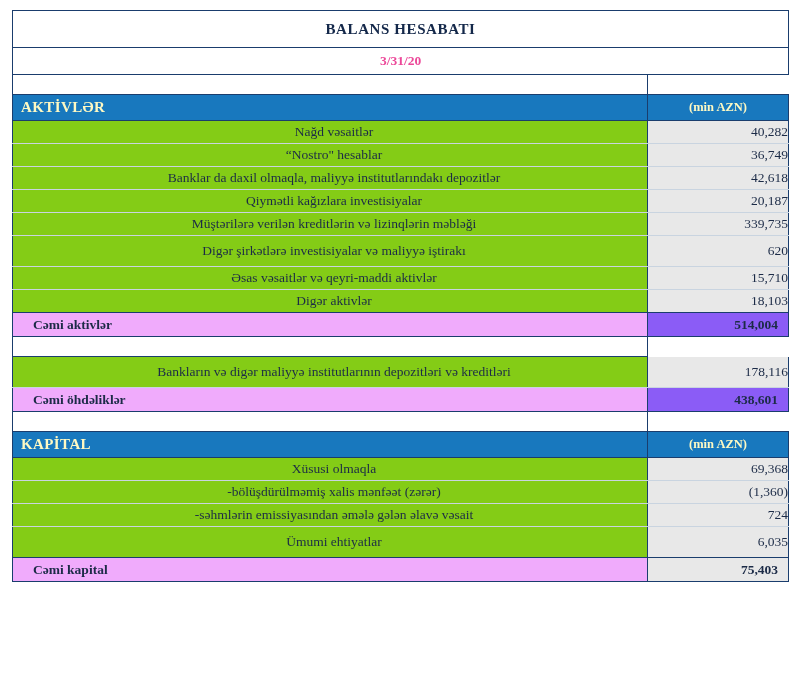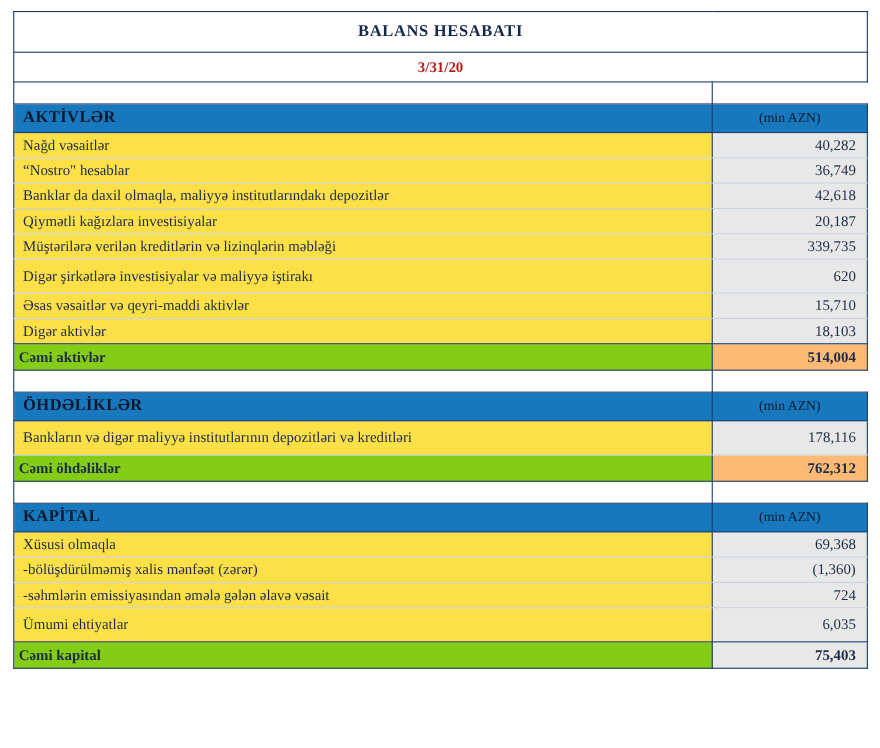--- a/index.html
+++ b/index.html
@@ -43,95 +43,95 @@
     letter-spacing: 0.6px;
     color: #14284a;
   }
   tr.date-row td {
     height: 26px;
     border: 1px solid #1a3d6d;
     border-top: none;
     text-align: center;
     font-weight: bold;
     font-size: 13.5px;
-    color: #b91c1c;
+    color: #ec4899;
   }
 
   
   tr.spacer-row td {
     height: 19px;
     border: 1px solid #1a3d6d;
     background: #ffffff;
   }
   tr.spacer-row td.blank-right {
     border: none;
     background: #ffffff;
   }
 
   
   tr.section-row td {
     height: 25px;
     background: #1f78b4;
     background: #1878be;
-    color: #0f172a;
+    color: #fef9c3;
     font-weight: bold;
     border: 1px solid #1a3d6d;
   }
   tr.section-row td.sec-label {
     padding-left: 8px;
     font-size: 15px;
     letter-spacing: 0.4px;
     text-transform: none;
   }
   tr.section-row td.sec-unit {
     text-align: center;
     font-size: 12.5px;
-    font-weight: normal;
+    font-weight: bold;
   }
 
   
   tr.data-row td.lbl {
     height: 22px;
     padding-left: 8px;
     border-left: 1px solid #1a3d6d;
     border-right: 1px solid #1a3d6d;
     border-bottom: 1px solid #c9d4e0;
-    background: #fde047;
-    font-size: 13.5px;
+    background: #84cc16;
+    font-size: 13.5px;
+    text-align: center;
   }
   tr.data-row td.val {
     height: 22px;
-    padding-right: 10px;
     text-align: right;
     border-left: 1px solid #1a3d6d;
     border-right: 1px solid #1a3d6d;
     border-bottom: 1px solid #c9d4e0;
     background: #e8e8e8;
     font-size: 13.5px;
   }
   tr.data-row.tall td.lbl, tr.data-row.tall td.val {
     height: 30px;
   }
   tr.data-row.last td.lbl, tr.data-row.last td.val {
     border-bottom: 1px solid #1a3d6d;
   }
   tr.total-row td.lbl {
     height: 23px;
-    padding-left: 4px;
-    font-weight: bold;
-    background: #84cc16;
+    padding-left: 20px;
+    font-weight: bold;
+    background: #f0abfc;
     border: 1px solid #1a3d6d;
     font-size: 13.5px;
   }
   tr.total-row td.val {
     height: 23px;
     padding-right: 10px;
     text-align: right;
     font-weight: bold;
-    background: #fdba74;
+    background: #8b5cf6;
     border: 1px solid #1a3d6d;
     font-size: 13.5px;
   }
   tr.total-row.shaded td.val {
     background: #e8e8e8;
   }
 </style>
 </head>
 <body>
 
@@ -193,31 +193,27 @@
       <tr class="total-row">
         <td class="lbl">Cəmi aktivlər</td>
         <td class="val">514,004</td>
       </tr>
 
       <tr class="spacer-row">
         <td></td>
         <td class="blank-right"></td>
       </tr>
 
-      <tr class="section-row">
-        <td class="sec-label">ÖHDƏLİKLƏR</td>
-        <td class="sec-unit">(min AZN)</td>
-      </tr>
       <tr class="data-row tall">
         <td class="lbl">Bankların və digər maliyyə institutlarının depozitləri və kreditləri</td>
         <td class="val">178,116</td>
       </tr>
       <tr class="total-row">
         <td class="lbl">Cəmi öhdəliklər</td>
-        <td class="val">762,312</td>
+        <td class="val">438,601</td>
       </tr>
 
       <tr class="spacer-row">
         <td></td>
         <td class="blank-right"></td>
       </tr>
 
       <tr class="section-row">
         <td class="sec-label">KAPİTAL</td>
         <td class="sec-unit">(min AZN)</td>

